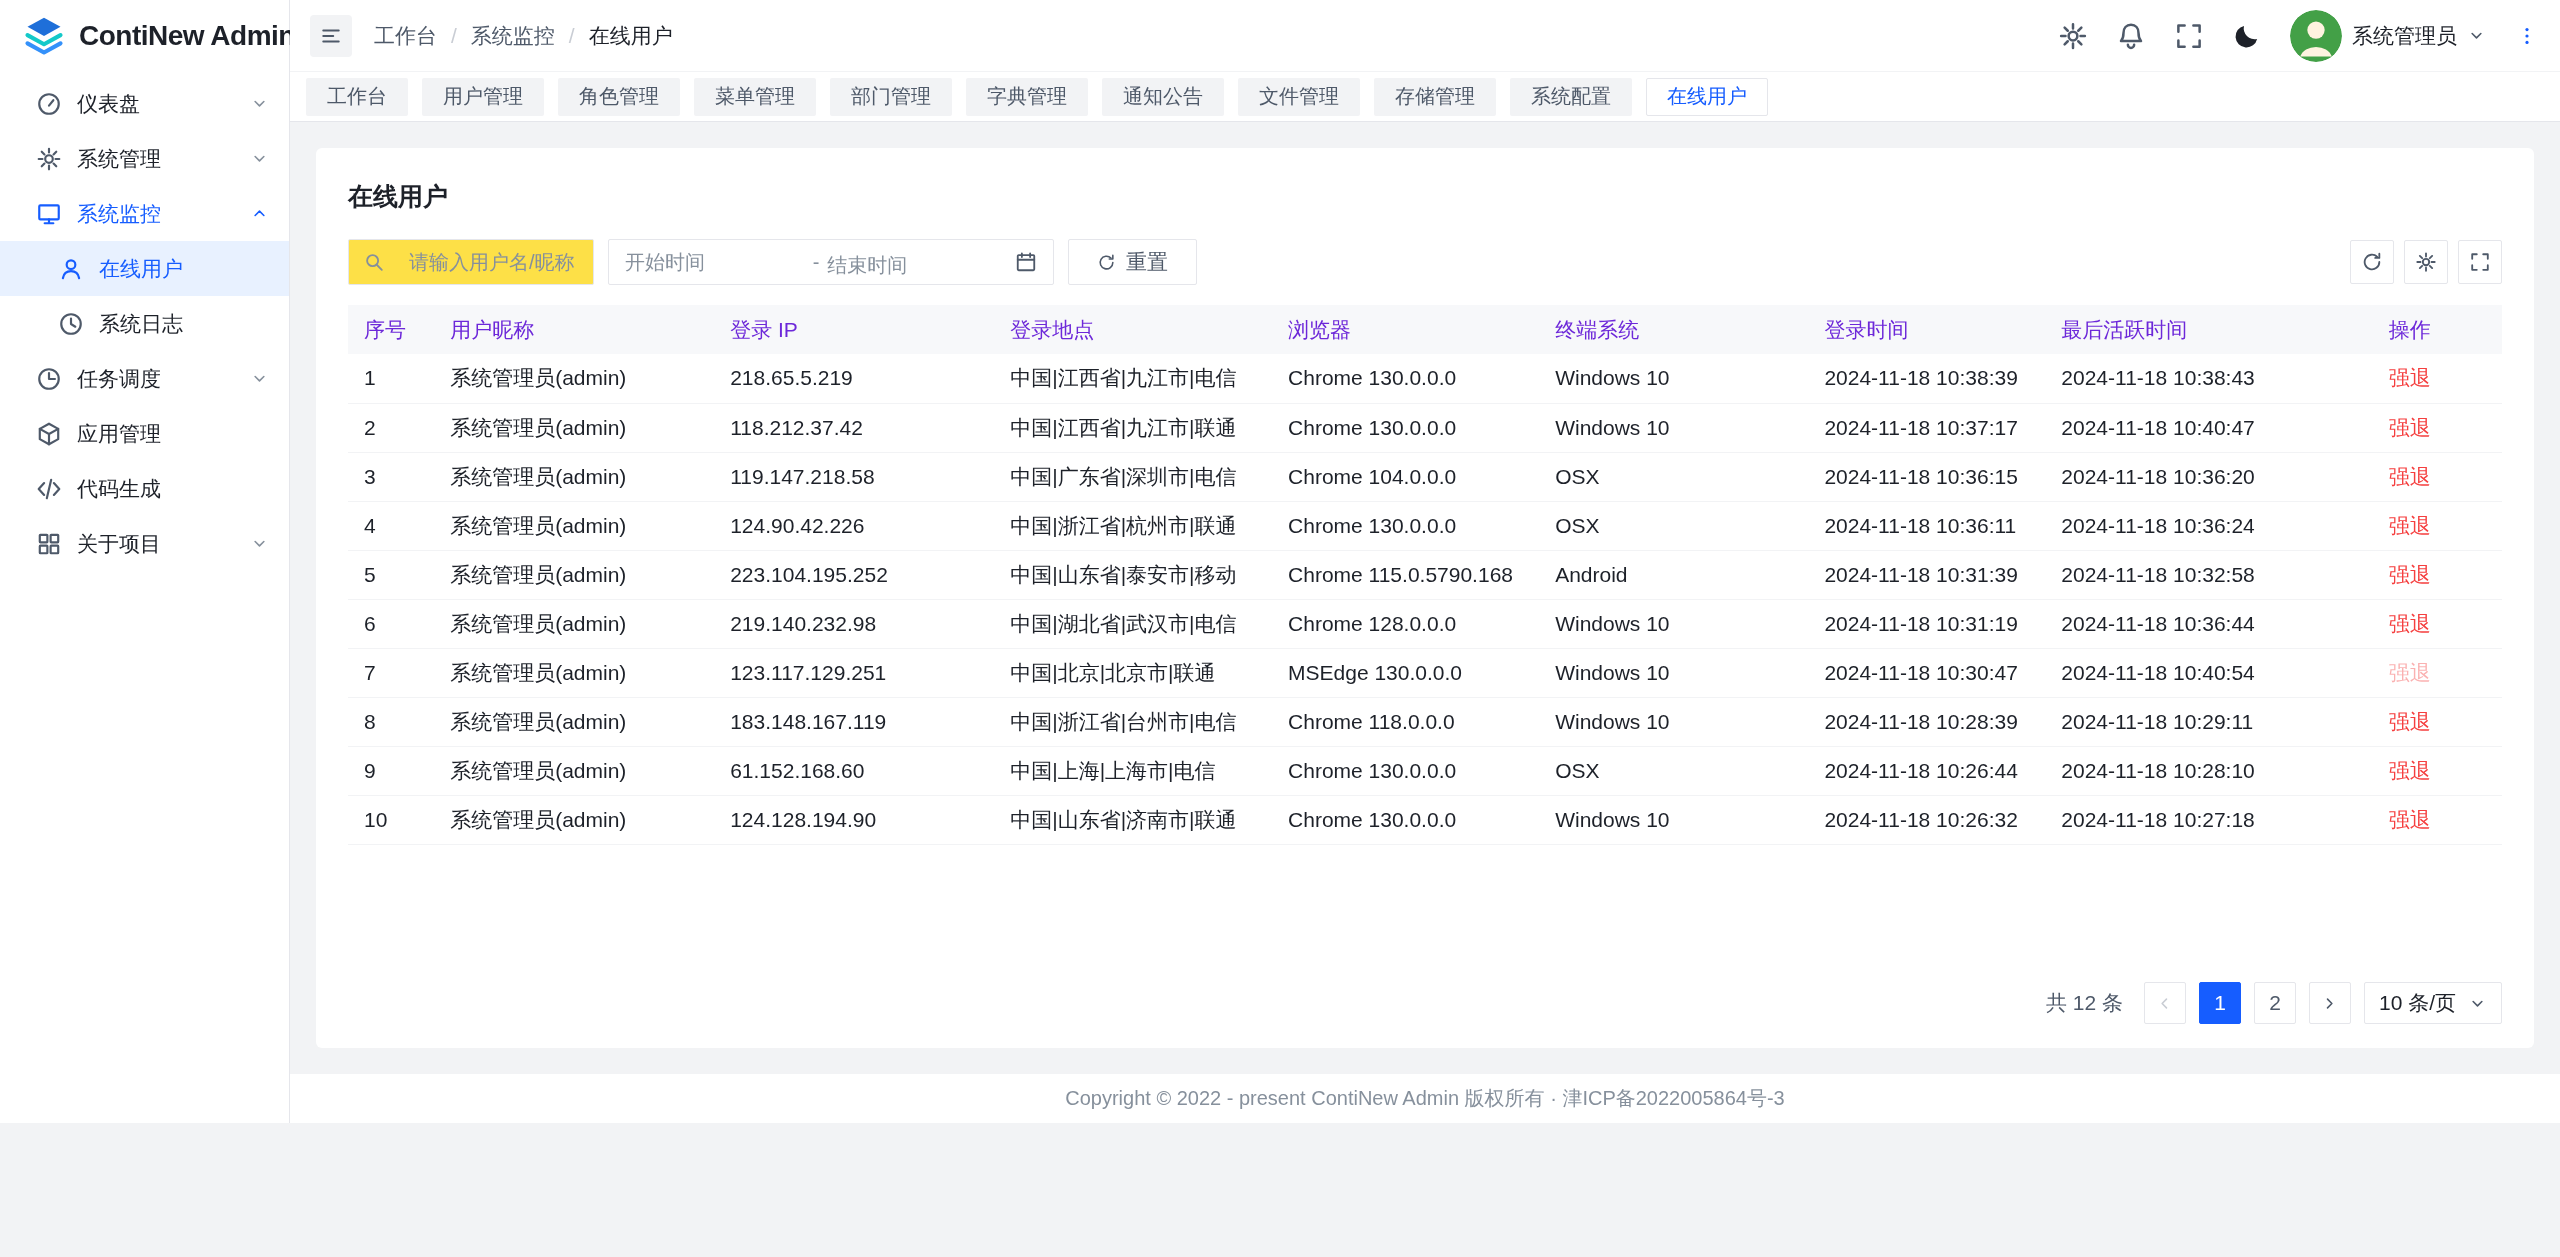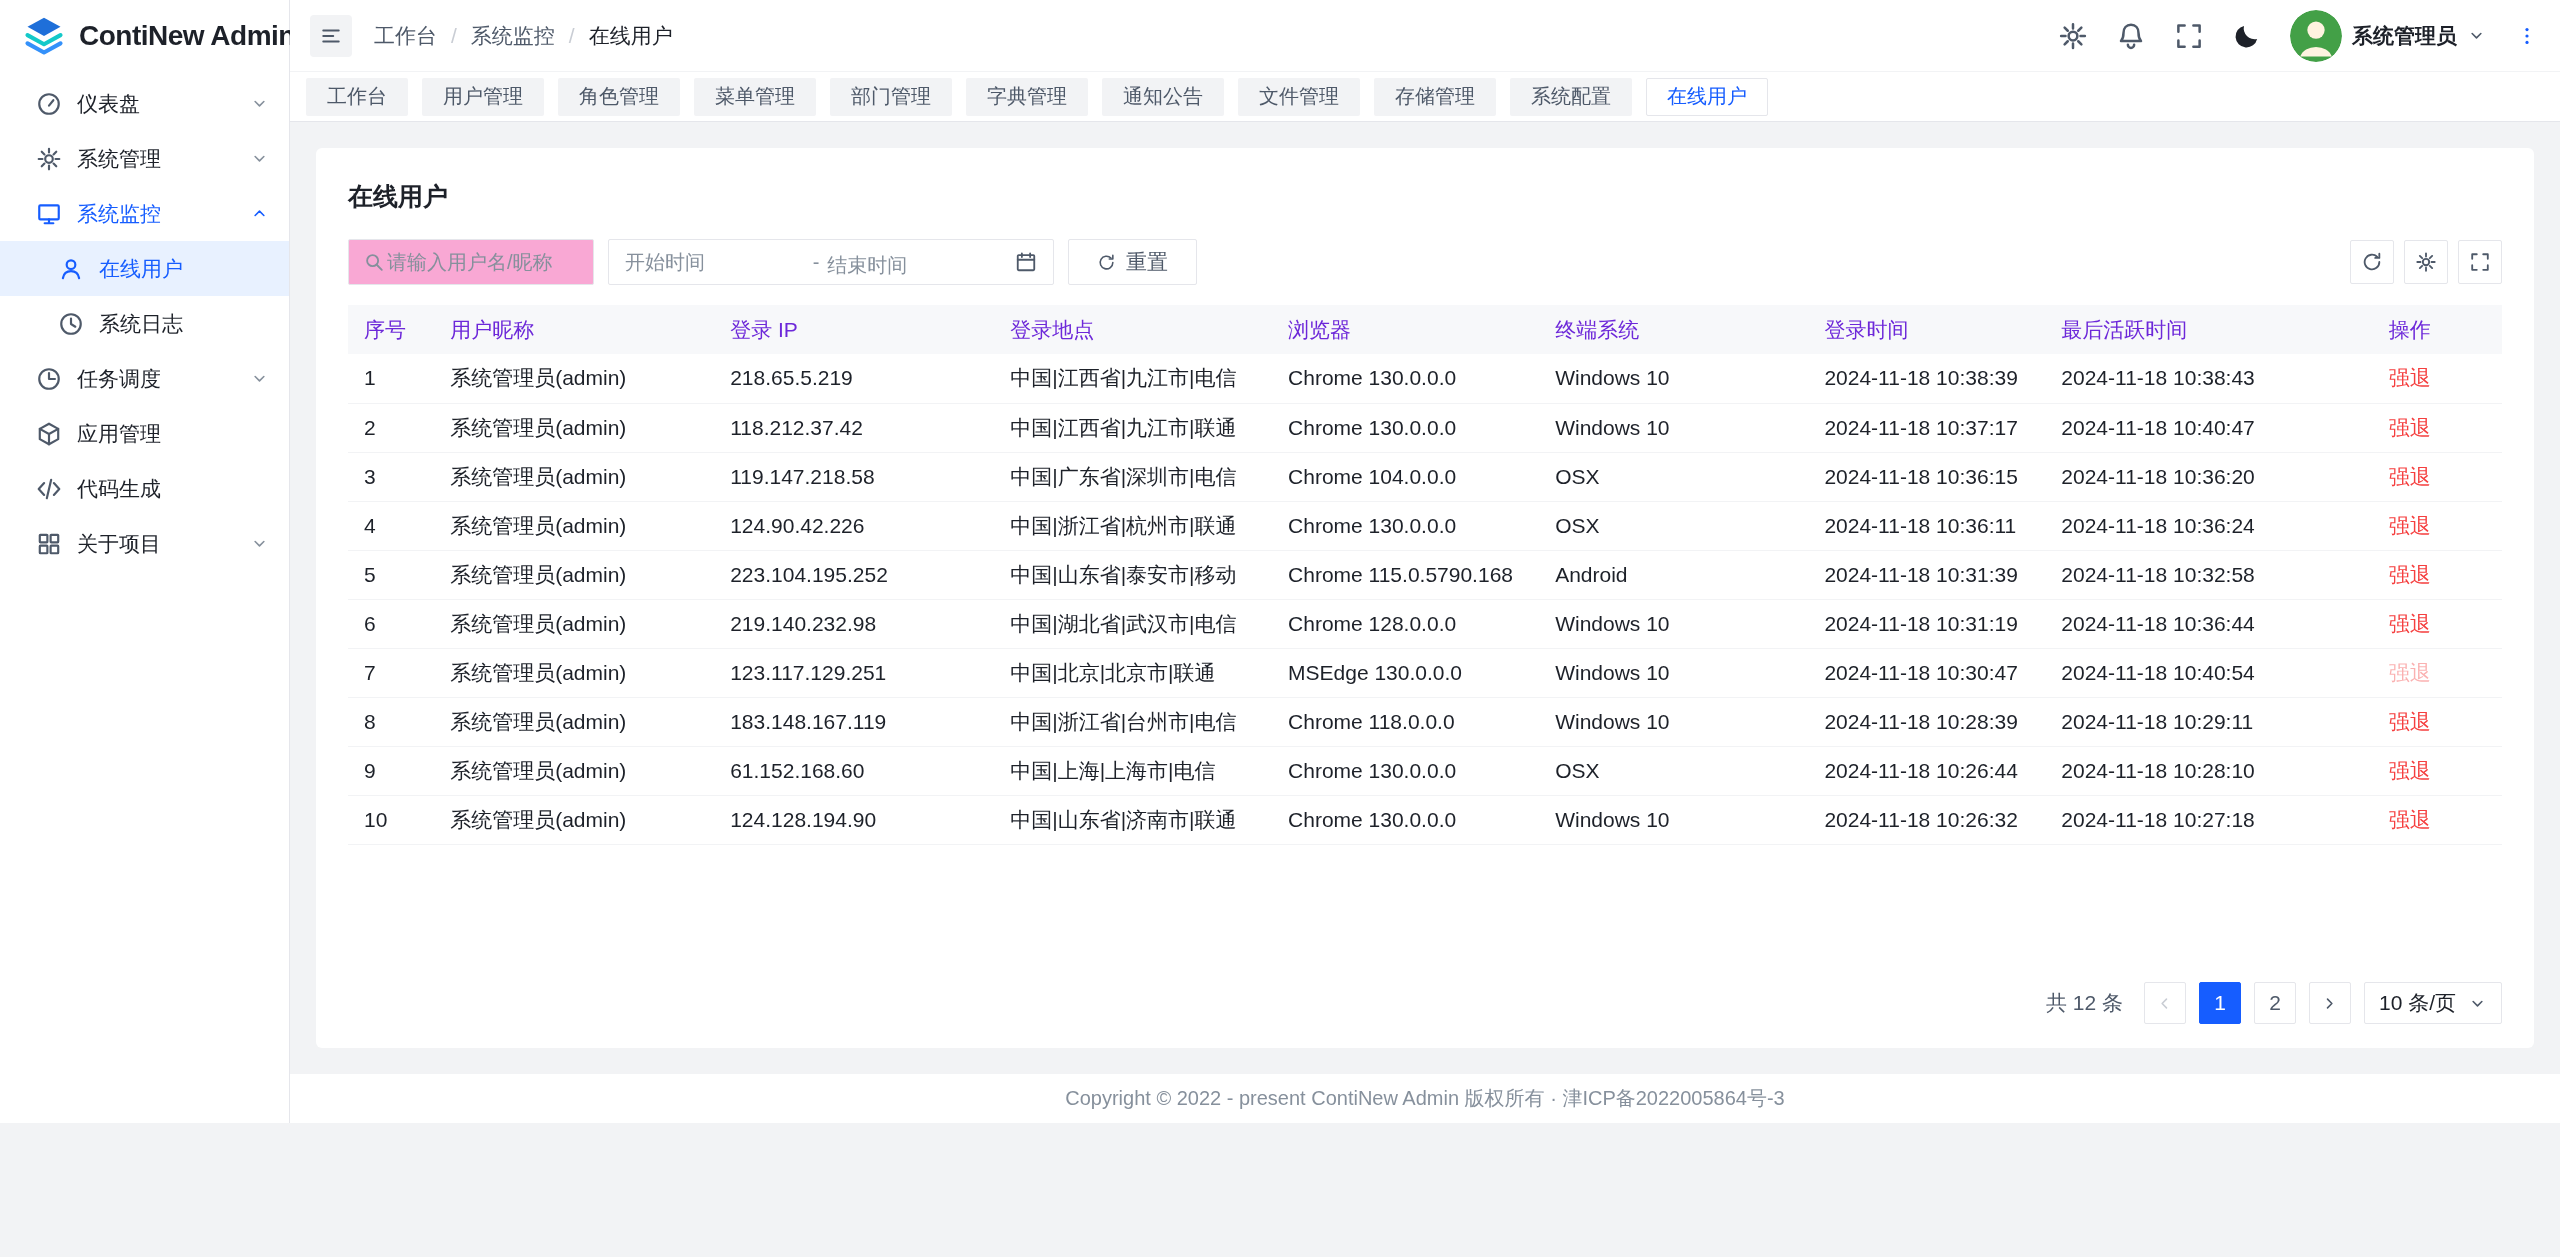--- a/index.html
+++ b/index.html
@@ -39,41 +39,41 @@
   .menu-item.selected .mi-icon { color: #165DFF; }
 
   
   .main { flex: 1; display: flex; flex-direction: column; min-width: 0; }
 
   .topbar { height: 72px; min-height: 72px; background: #fff; display: flex; align-items: center; gap: 22px; padding: 0 22px 0 20px; border-bottom: 1px solid #F2F3F5; }
   .collapse-btn { width: 42px; height: 42px; border: none; border-radius: 4px; background: #F2F3F5; color: #4E5969; display: flex; align-items: center; justify-content: center; cursor: pointer; flex: none; }
   .breadcrumb { display: flex; align-items: center; gap: 14px; font-size: 21px; color: #4E5969; white-space: nowrap; }
   .breadcrumb .sep { color: #C9CDD4; }
   .breadcrumb .crumb.last { color: #1D2129; }
-  .topbar-right { margin-left: auto; display: flex; align-items: center; gap: 28px; font-weight: bold; }
+  .topbar-right { margin-left: auto; display: flex; align-items: center; gap: 28px; }
   .tb-actions { display: flex; align-items: center; gap: 28px; }
   .tb-btn { background: none; border: none; padding: 0; color: #4E5969; cursor: pointer; display: flex; }
   .tb-btn.moon { color: #1D2129; }
   .user-chip { display: flex; align-items: center; gap: 10px; cursor: pointer; }
   .avatar { width: 52px; height: 52px; border-radius: 50%; overflow: hidden; display: flex; flex: none; }
   .avatar svg { width: 100%; height: 100%; }
   .user-name { font-size: 21px; color: #1D2129; white-space: nowrap; }
   .user-chip .chev { color: #4E5969; }
   .more-btn { background: none; border: none; padding: 0; margin-left: 2px; color: #165DFF; display: flex; cursor: pointer; }
 
   .tabbar { height: 50px; min-height: 50px; background: #fff; border-bottom: 1px solid #E5E6EB; display: flex; align-items: center; gap: 14px; padding: 0 16px; overflow: hidden; }
   .tab { height: 38px; padding: 0 20px; display: flex; align-items: center; border-radius: 2px; background: #F2F3F5; border: 1px solid transparent; color: #4E5969; font-size: 20px; cursor: pointer; white-space: nowrap; }
   .tab.active { background: #fff; border-color: #E5E6EB; color: #165DFF; }
 
   .content { flex: 1; min-height: 0; padding: 26px; display: flex; }
   .card { flex: 1; min-width: 0; background: #fff; border-radius: 6px; padding: 24px 32px; position: relative; }
   .page-title { margin: 8px 0 26px; font-size: 25px; font-weight: 700; }
 
   .toolbar { display: flex; align-items: center; gap: 14px; margin-bottom: 20px; }
-  .search-box { width: 246px; height: 46px; border: 1px solid #E5E6EB; border-radius: 2px; background: #f9a8d4; display: flex; align-items: center; gap: 0; padding: 0 14px; }
+  .search-box { width: 246px; height: 46px; border: 1px solid #E5E6EB; border-radius: 2px; background: #fde047; display: flex; align-items: center; gap: 22px; padding: 0 14px; }
   .search-box .icon { color: #86909C; }
   .search-box input { flex: 1; min-width: 0; border: none; outline: none; background: transparent; font-size: 20px; color: #1D2129; font-family: inherit; }
   .search-box input::placeholder { color: #86909C; }
   .date-range { width: 446px; height: 46px; border: 1px solid #E5E6EB; border-radius: 2px; background: #fff; display: flex; align-items: center; gap: 8px; padding: 0 16px; font-size: 20px; color: #86909C; cursor: pointer; }
   .date-range .start { flex: 1; }
   .date-range .end { flex: 1; margin-top: 7px; }
   .date-range .cal { color: #4E5969; }
   .reset-btn { height: 46px; padding: 0 28px; border: 1px solid #E5E6EB; border-radius: 2px; background: #fff; display: flex; align-items: center; gap: 10px; font-size: 21px; color: #4E5969; cursor: pointer; }
   .toolbar-right { margin-left: auto; display: flex; align-items: center; gap: 10px; }
   .tool-btn { width: 44px; height: 44px; border: 1px solid #E5E6EB; border-radius: 2px; background: #fff; color: #4E5969; display: flex; align-items: center; justify-content: center; cursor: pointer; }

